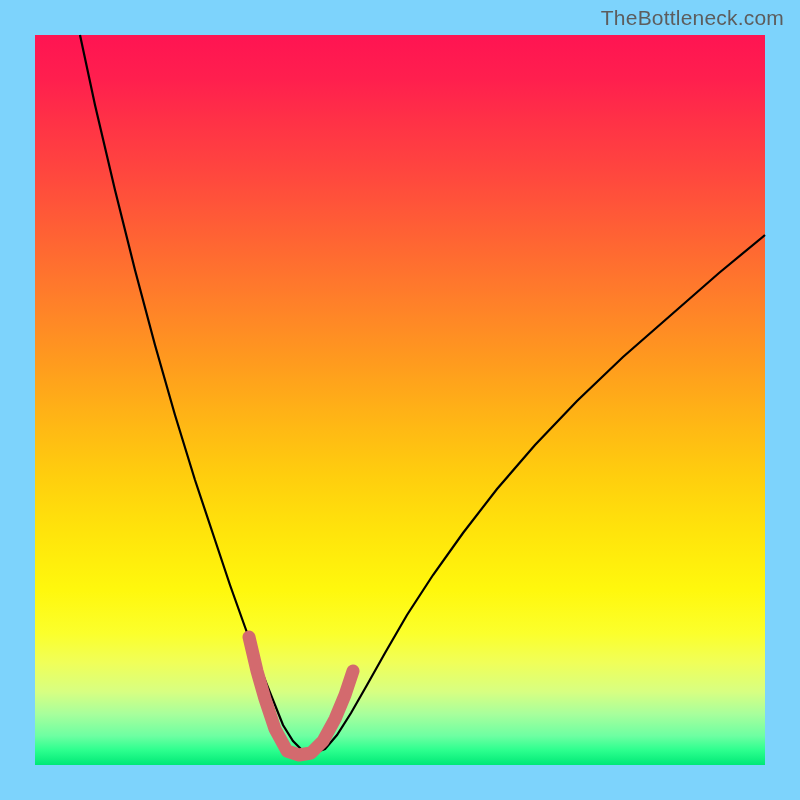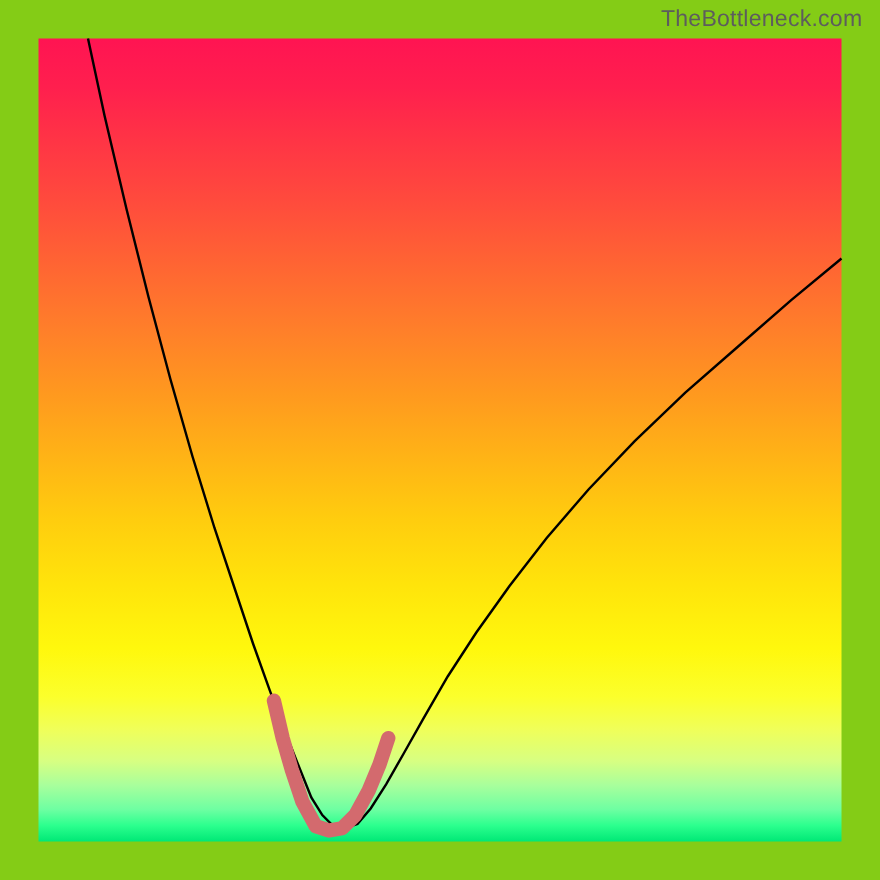--- a/index.html
+++ b/index.html
@@ -7,21 +7,21 @@
     padding: 0;
     width: 800px;
     height: 800px;
     background: #000;
     overflow: hidden;
     font-family: Arial, Helvetica, sans-serif;
   }
   .frame {
     position: absolute;
     inset: 0;
-    background: #84cc16;
+    background: #7dd3fc;
     text-decoration: underline;
   }
   .plot {
     position: absolute;
     left: 35px;
     top: 35px;
     width: 730px;
     height: 730px;
     background: linear-gradient(to bottom,
       #ff1452 0%,

